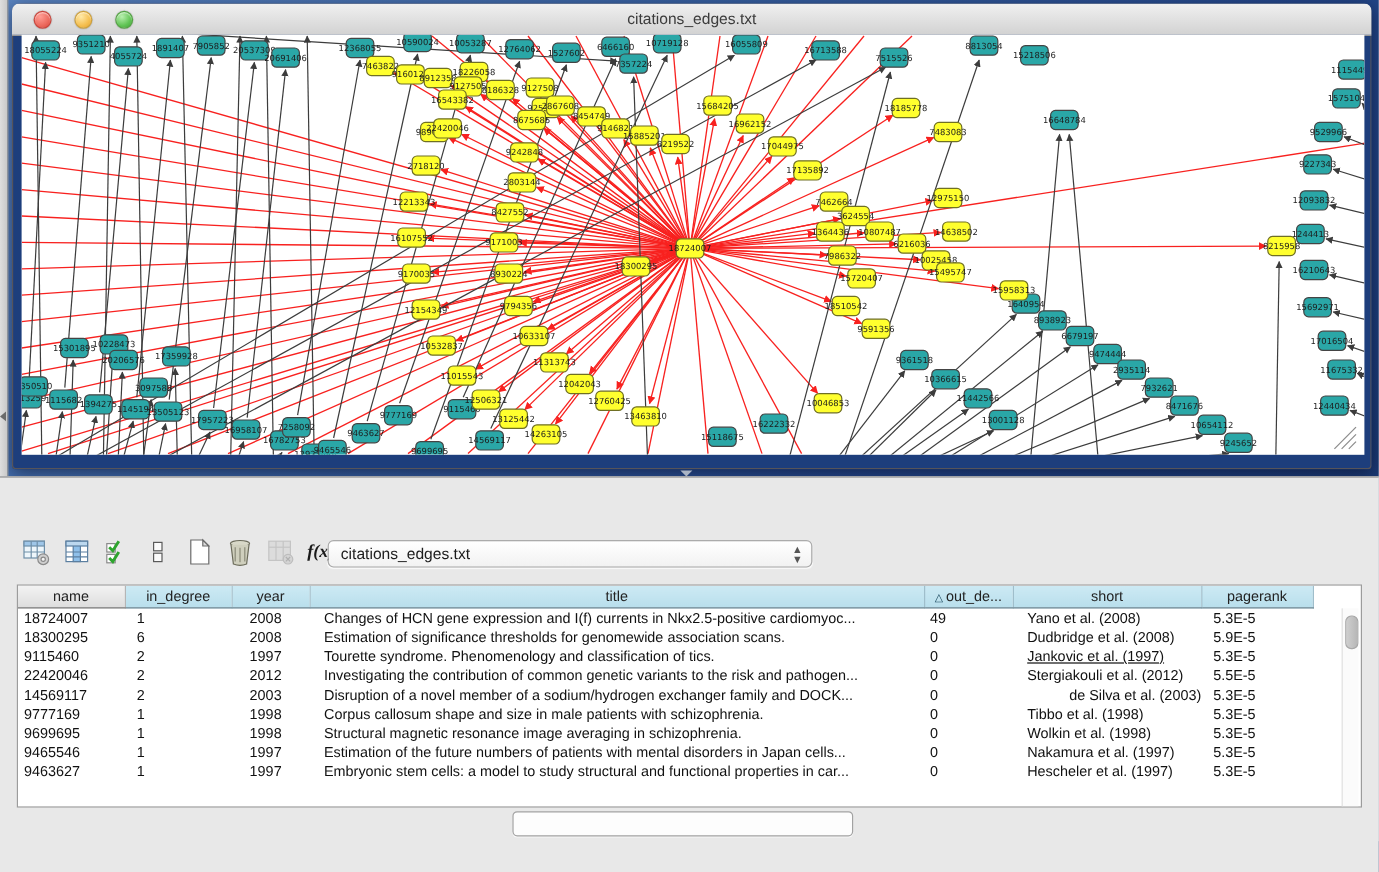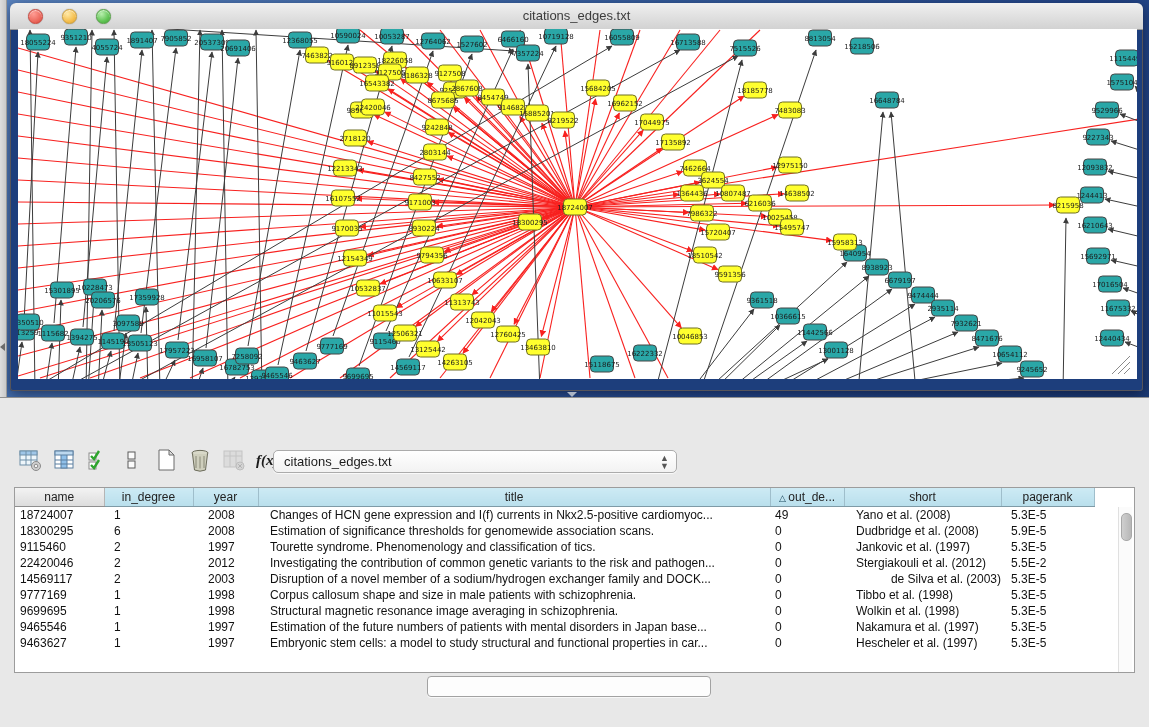--- a/index.html
+++ b/index.html
@@ -652,31 +652,31 @@
               <td style="padding-left: 5px;">0</td>
               <td style="padding-left: 12px;">Dudbridge et al. (2008)</td>
               <td style="padding-left: 10px;">5.9E-5</td>
             </tr>
             <tr>
               <td style="padding-left: 5px;">9115460</td>
               <td style="padding-left: 10px;">2</td>
               <td style="padding-left: 15px;">1997</td>
               <td style="padding-left: 12px;">Tourette syndrome. Phenomenology and classification of tics.</td>
               <td style="padding-left: 5px;">0</td>
-              <td style="padding-left: 12px;">Jankovic et al. (1997)</td>
+              <td style="padding-left: 12px; text-decoration: underline;">Jankovic et al. (1997)</td>
               <td style="padding-left: 10px;">5.3E-5</td>
             </tr>
             <tr>
               <td style="padding-left: 5px;">22420046</td>
               <td style="padding-left: 10px;">2</td>
               <td style="padding-left: 15px;">2012</td>
               <td style="padding-left: 12px;">Investigating the contribution of common genetic variants to the risk and pathogen...</td>
               <td style="padding-left: 5px;">0</td>
               <td style="padding-left: 12px;">Stergiakouli et al. (2012)</td>
-              <td style="padding-left: 10px;">5.5E-2</td>
+              <td style="padding-left: 10px;">5.5E-5</td>
             </tr>
             <tr>
               <td style="padding-left: 5px;">14569117</td>
               <td style="padding-left: 10px;">2</td>
               <td style="padding-left: 15px; margin-top: 11px;">2003</td>
               <td style="padding-left: 12px;">Disruption of a novel member of a sodium/hydrogen exchanger family and DOCK...</td>
               <td style="padding-left: 5px;">0</td>
               <td style="padding-left: 12px; text-align: right;">de Silva et al. (2003)</td>
               <td style="padding-left: 10px;">5.3E-5</td>
             </tr>
@@ -695,21 +695,21 @@
               <td style="padding-left: 15px;">1998</td>
               <td style="padding-left: 12px;">Structural magnetic resonance image averaging in schizophrenia.</td>
               <td style="padding-left: 5px;">0</td>
               <td style="padding-left: 12px;">Wolkin et al. (1998)</td>
               <td style="padding-left: 10px;">5.3E-5</td>
             </tr>
             <tr>
               <td style="padding-left: 5px;">9465546</td>
               <td style="padding-left: 10px;">1</td>
               <td style="padding-left: 15px;">1997</td>
-              <td style="padding-left: 12px;">Estimation of the future numbers of patients with mental disorders in Japan base...</td>
+              <td style="padding-left: 12px;">Estimation of the future numbers of patients with mental disorders in Japan cells...</td>
               <td style="padding-left: 5px;">0</td>
               <td style="padding-left: 12px;">Nakamura et al. (1997)</td>
               <td style="padding-left: 10px;">5.3E-5</td>
             </tr>
             <tr>
               <td style="padding-left: 5px;">9463627</td>
               <td style="padding-left: 10px;">1</td>
               <td style="padding-left: 15px;">1997</td>
               <td style="padding-left: 12px;">Embryonic stem cells: a model to study structural and functional properties in car...</td>
               <td style="padding-left: 5px;">0</td>

